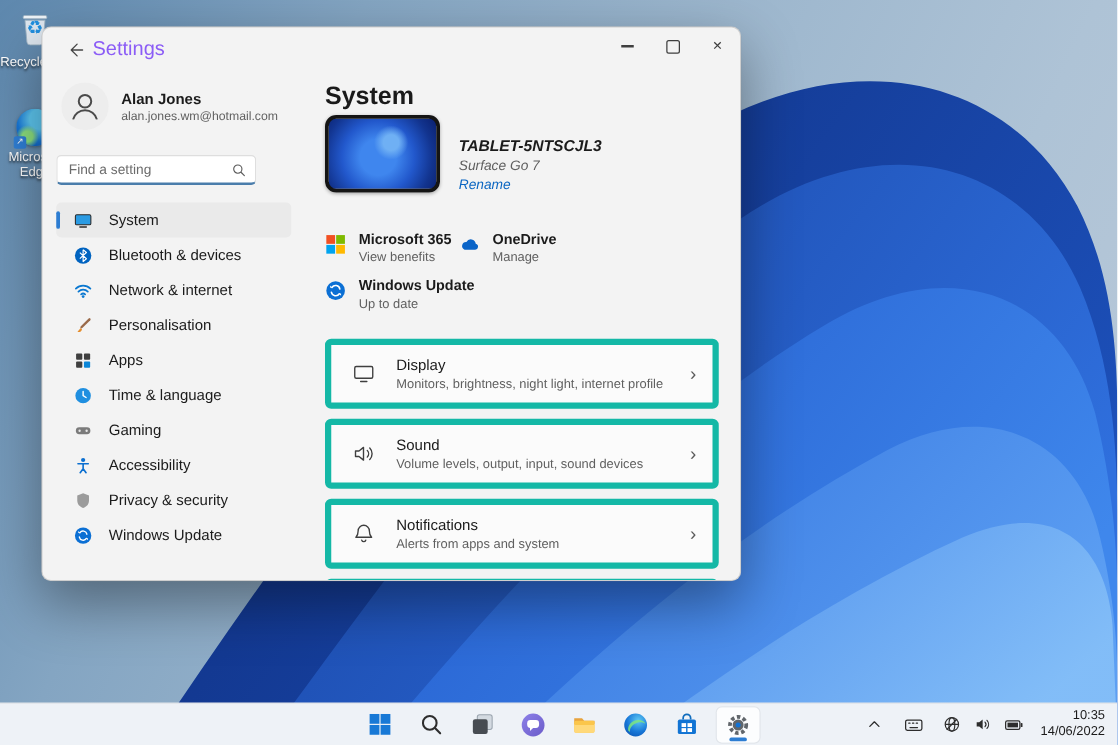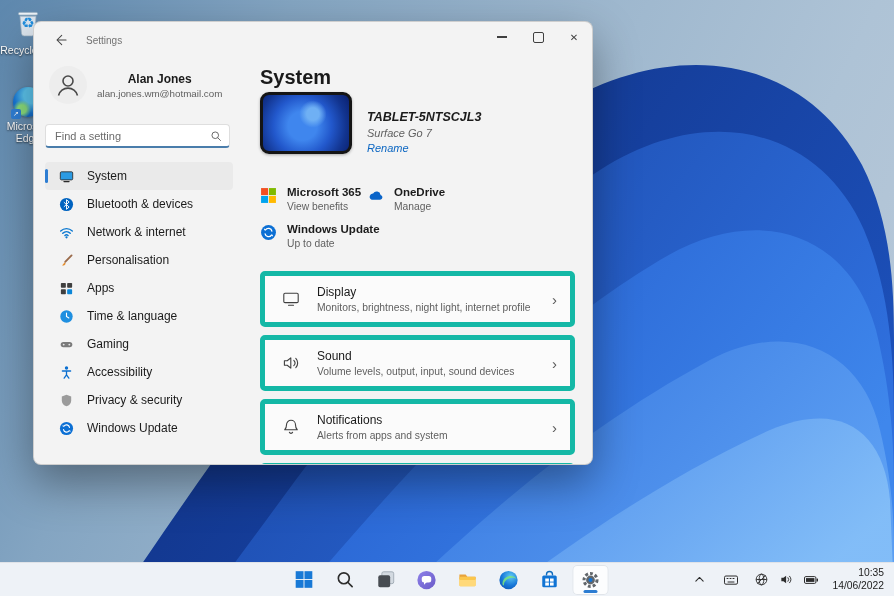--- a/index.html
+++ b/index.html
@@ -23,33 +23,33 @@
   .di-label{margin-top:2px;font-size:10.5px;color:#fff;line-height:1.15;
     text-shadow:0 1px 2px rgba(0,0,0,.75);}
 
   
   .win{position:absolute;left:33px;top:21px;width:558px;height:442px;z-index:5;
     background:#f3f3f3;border:1px solid rgba(0,0,0,.15);border-radius:8px;overflow:hidden;
     box-shadow:0 18px 45px rgba(0,0,0,.38);}
   .titlebar{position:absolute;left:0;top:0;right:0;height:36px;display:flex;align-items:center;}
   .back-btn{margin-left:14px;width:26px;height:24px;display:flex;align-items:center;justify-content:center;
     border-radius:4px;cursor:pointer;}
-  .wtitle{margin-left:12px;font-size:10px;color:#737373;}
+  .wtitle{margin-left:0;font-size:16px;color:#8b5cf6;}
   .caption{position:absolute;right:0;top:0;height:30px;display:flex;}
   .cap-btn{width:36px;height:30px;display:flex;align-items:center;justify-content:center;cursor:pointer;
     color:#3f3f3f;font-size:10px;}
   .glyph-min{width:10px;height:1.2px;background:#3f3f3f;display:block;}
   .glyph-max{width:9px;height:9px;border:1.1px solid #3f3f3f;border-radius:2px;display:block;}
 
   
   .sidebar{position:absolute;left:0;top:36px;bottom:0;width:226px;padding:0;}
-  .profile{display:flex;align-items:center;gap:10px;margin:8px 0 0 15px;text-align:center;}
+  .profile{display:flex;align-items:center;gap:10px;margin:8px 0 0 15px;}
   .p-name{font-size:12px;font-weight:bold;color:#1b1b1b;}
   .p-mail{font-size:9.8px;color:#5f5f5f;margin-top:2px;}
-  .searchbox{position:relative;margin:20px 0 0 11px;width:185px;}
+  .searchbox{position:relative;margin:20px 0 0 11px;width:160px;}
   .searchbox input{width:100%;box-sizing:border-box;height:24px;background:#fff;
     border:1px solid #dedede;border-bottom:2px solid #4a7dab;border-radius:4px;
     font-size:11px;color:#1b1b1b;padding:0 26px 0 9px;outline:none;
     font-family:"Liberation Sans","DejaVu Sans",sans-serif;}
   .searchbox input::placeholder{color:#6c6c6c;}
   .search-ico{position:absolute;right:8px;top:6px;}
   .nav{margin:14px 0 0 11px;width:188px;}
   .nav-item{position:relative;display:flex;align-items:center;gap:13px;height:28px;
     border-radius:4px;padding-left:13px;cursor:pointer;}
   .nav-item.selected{background:#eaeaea;}

